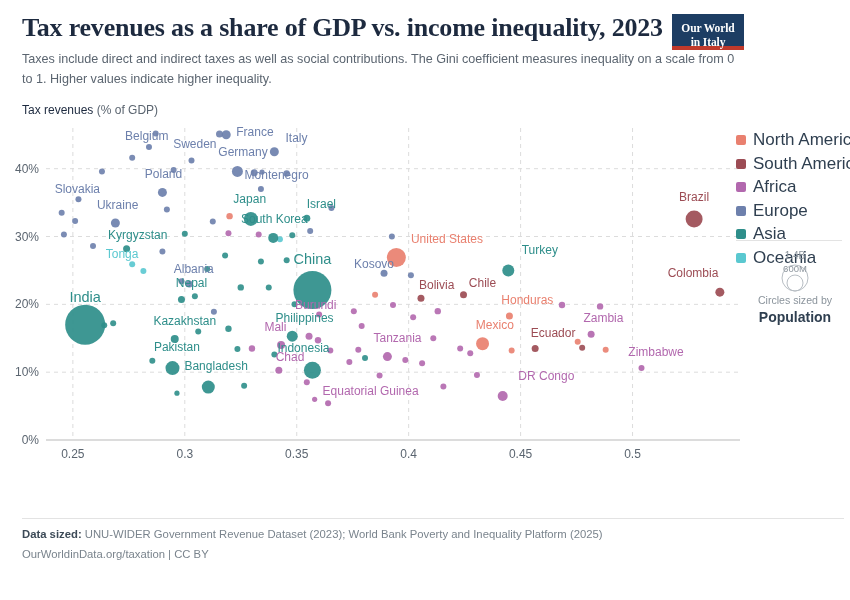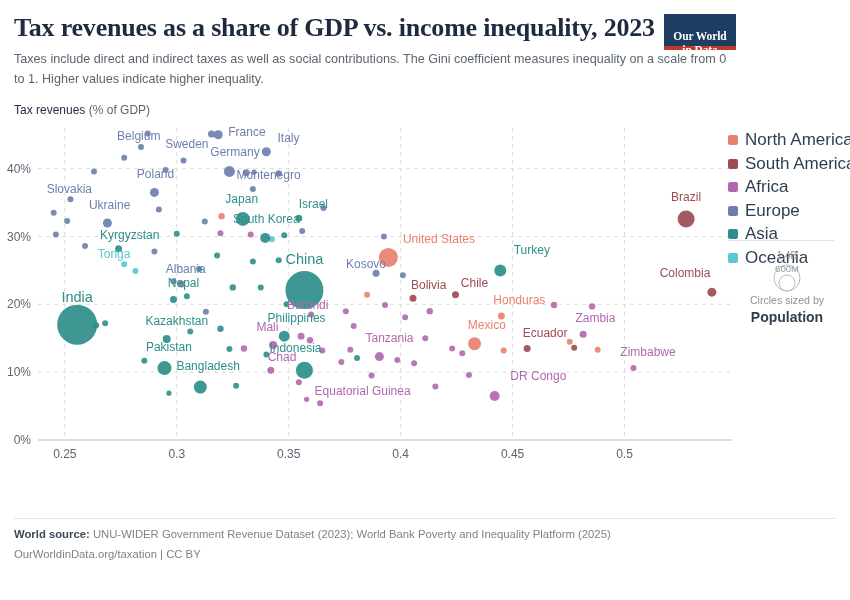--- a/index.html
+++ b/index.html
@@ -1,37 +1,37 @@
 <!DOCTYPE html>
 <html><head>
 <meta charset="utf-8">
 <style>
   html,body{margin:0;padding:0;}
   body{
     width:850px;height:600px;background:#fff;overflow:hidden;
     font-family:"Liberation Sans",sans-serif;color:#1d3d63;
     -webkit-font-smoothing:antialiased;
   }
-  .page{position:relative;width:750px;height:600px;}
+  .page{position:relative;width:750px;height:600px;margin-left:8px;}
 
   
   .title{
     position:absolute;left:14px;top:14px;width:720px;
     font-family:"Liberation Serif",serif;
     font-size:26px;font-weight:700;color:#1d2a3f;letter-spacing:-.2px;
     line-height:1.1;
   }
   .subtitle{
     position:absolute;left:14px;top:50px;width:725px;
     font-size:12.6px;line-height:1.55;color:#5b6570;font-weight:400;
   }
   .owid-logo{
     position:absolute;right:14px;top:14px;width:72px;height:36px;
     background:#1d3d63;border-bottom:4px solid #c0392b;
-    box-sizing:border-box;padding-top:16px;
+    box-sizing:border-box;padding-top:8px;
   }
   .owid-logo span{
     display:block;text-align:center;color:#fff;
     font-family:"Liberation Serif",serif;font-weight:700;
     font-size:11.5px;line-height:1.18;letter-spacing:-.1px;
   }
 
   
   .ylabel{
     position:absolute;left:14px;top:103px;font-size:12px;color:#5b6570;
@@ -68,21 +68,21 @@
 </head>
 <body>
 
 <div class="page">
 
   <div class="title">Tax revenues as a share of GDP vs. income inequality, 2023</div>
   <div class="subtitle">Taxes include direct and indirect taxes as well as social contributions. The Gini coefficient measures inequality on a scale from 0 to 1. Higher values indicate higher inequality.</div>
 
   <div class="owid-logo">
     <span>Our World</span>
-    <span>in Data</span>
+    <span>in Italy</span>
   </div>
 
   <div class="ylabel">
     <b>Tax revenues</b><span> (% of GDP)</span>
   </div>
 
   <div class="plot">
     <svg id="plot-svg" width="740" height="360" xmlns="http://www.w3.org/2000/svg">
         <line x1="64.86451612903228" x2="64.86451612903228" y1="8" y2="320" stroke="#dcdcdc" stroke-width="1" stroke-dasharray="4 4"></line>
         <line x1="176.79999999999998" x2="176.79999999999998" y1="8" y2="320" stroke="#dcdcdc" stroke-width="1" stroke-dasharray="4 4"></line>
@@ -303,18 +303,18 @@
     </svg>
     <div class="sz-cap">
       <span>Circles sized by</span>
       <b>Population</b>
     </div>
   </div>
 
   <div class="hr"></div>
   <div class="footer">
     <div class="fr">
-      <b>World source:</b><span> UNU-WIDER Government Revenue Dataset (2023); World Bank Poverty and Inequality Platform (2025)</span>
+      <b>Data sized:</b><span> UNU-WIDER Government Revenue Dataset (2023); World Bank Poverty and Inequality Platform (2025)</span>
     </div>
     <div class="fr">OurWorldinData.org/taxation | CC BY</div>
   </div>
 
 </div>
 
 </body></html>

